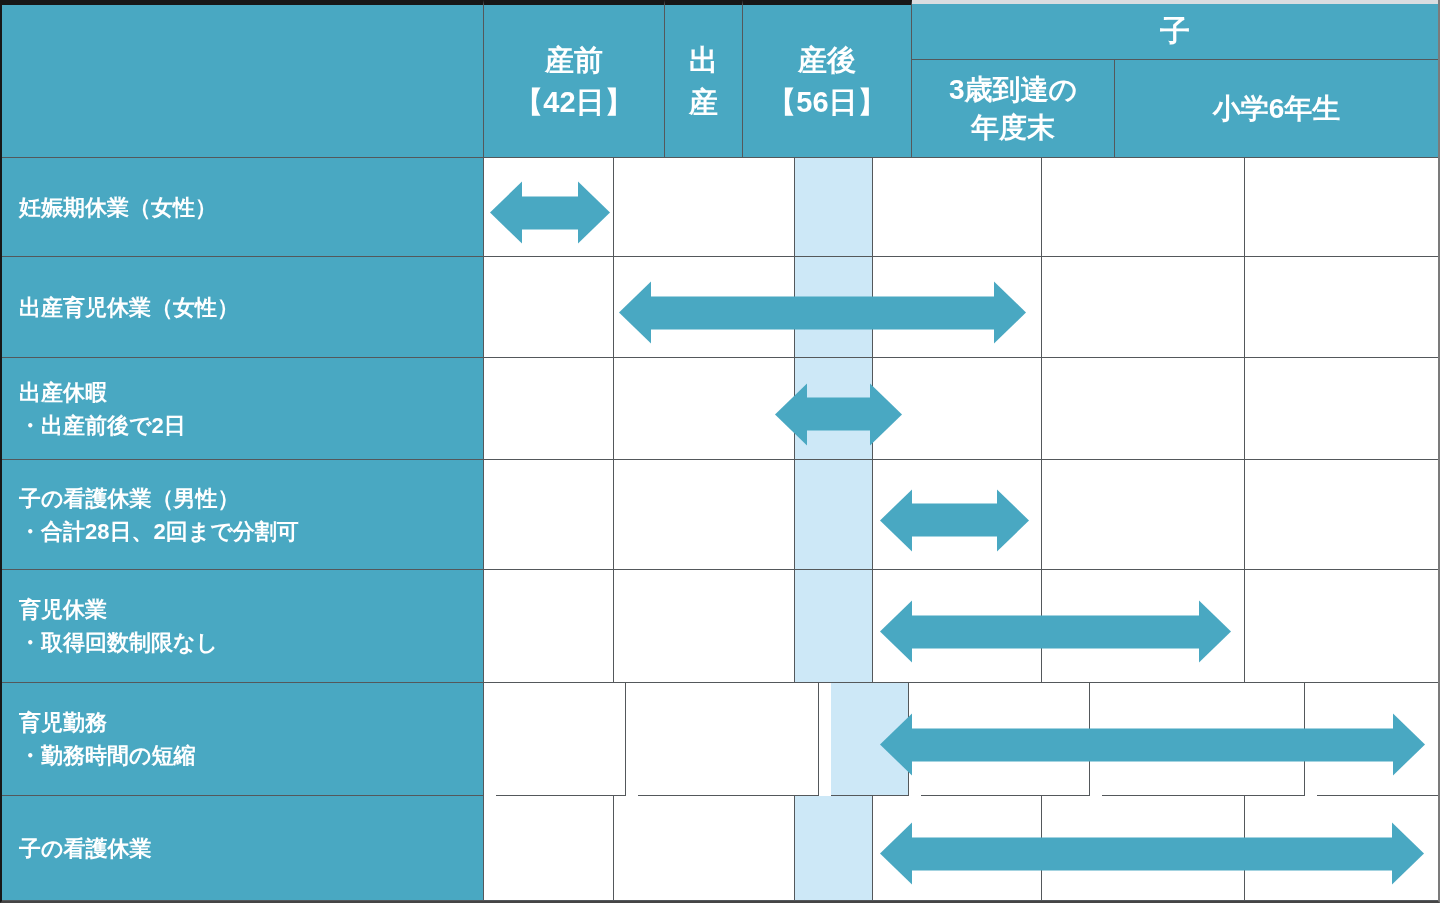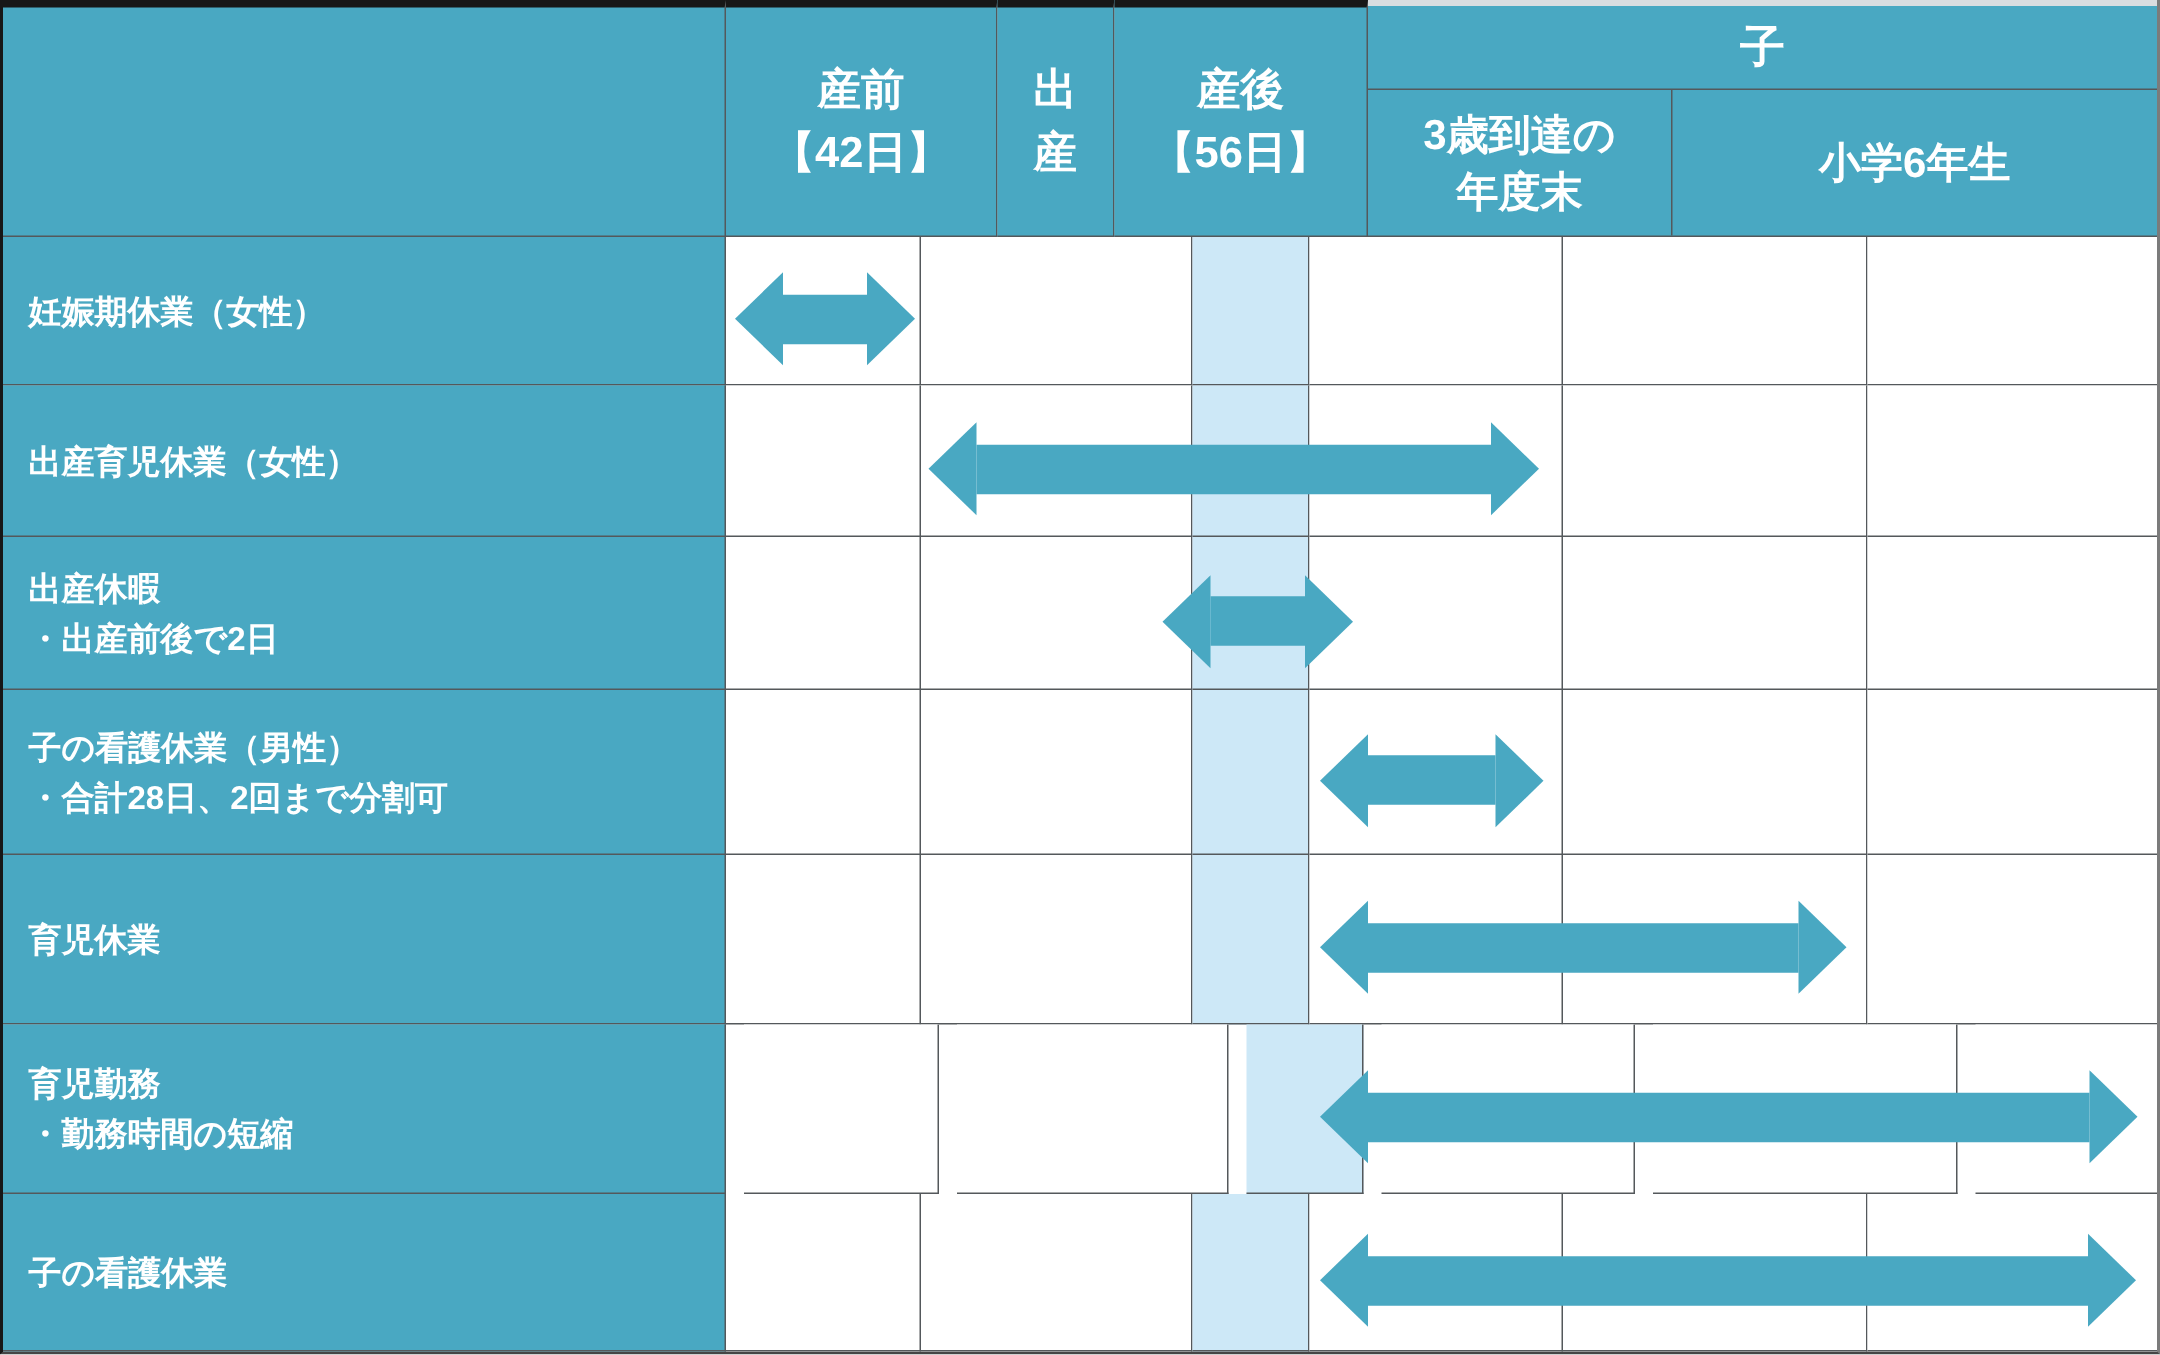--- a/index.html
+++ b/index.html
@@ -171,20 +171,21 @@
     <div class="cell c3 body-cell band"></div>
     <div class="cell c4 body-cell"></div>
     <div class="cell c5 body-cell"></div>
     <div class="cell c6 body-cell"></div>
     <div class="arrow" style="left: 910px; width: 85px;"></div>
   </div>
 
   <div class="row r4">
     <div class="cell c0 label-cell">
       <div class="lbl pre">育児休業</div>
+      <div class="lbl pre">・取得回数制限なし</div>
     </div>
     <div class="cell c1 body-cell"></div>
     <div class="cell c2 body-cell"></div>
     <div class="cell c3 body-cell band"></div>
     <div class="cell c4 body-cell"></div>
     <div class="cell c5 body-cell"></div>
     <div class="cell c6 body-cell"></div>
     <div class="arrow" style="left: 910px; width: 287px;"></div>
   </div>
 

